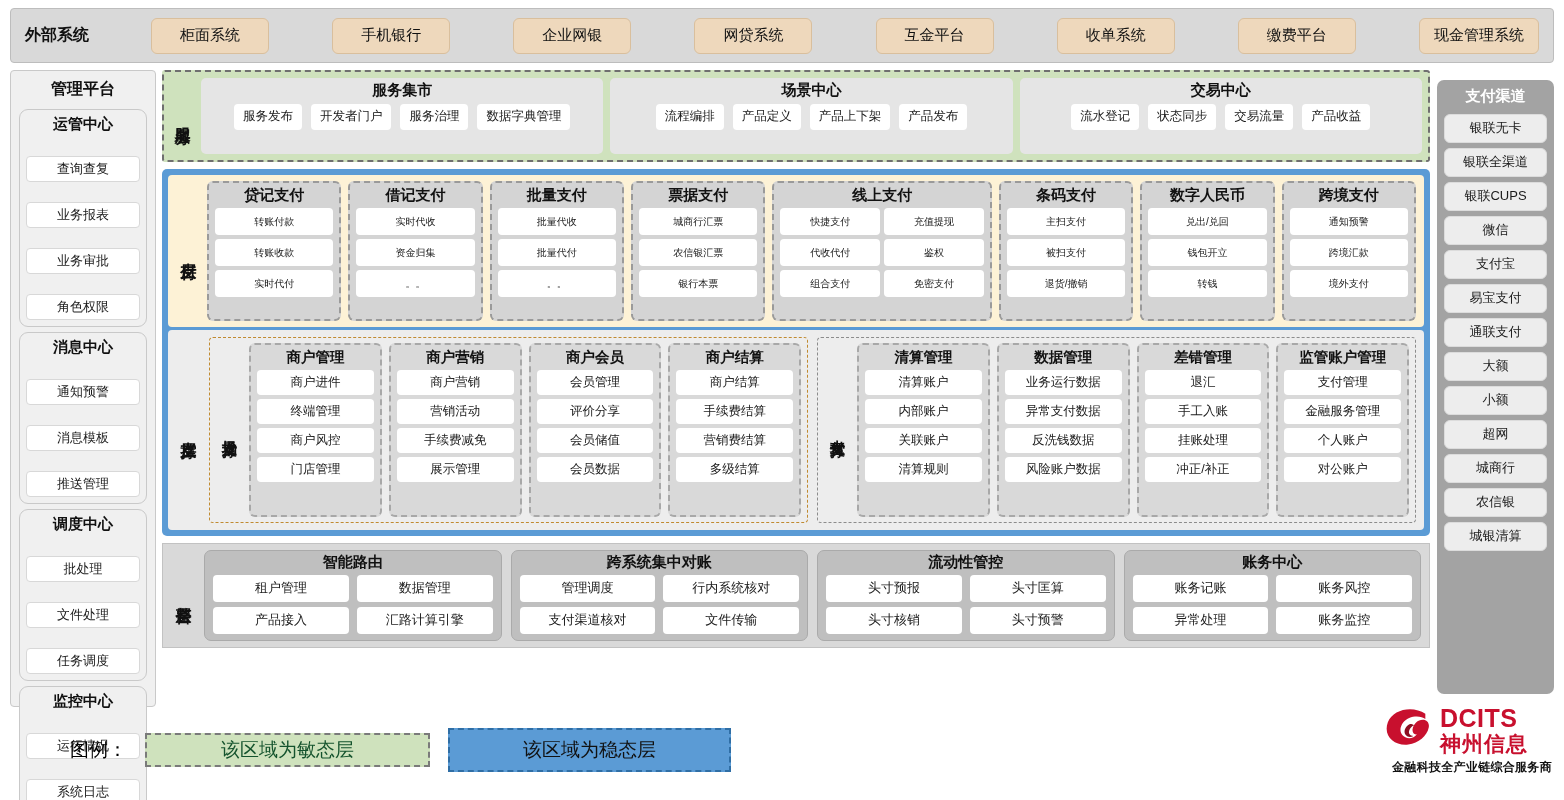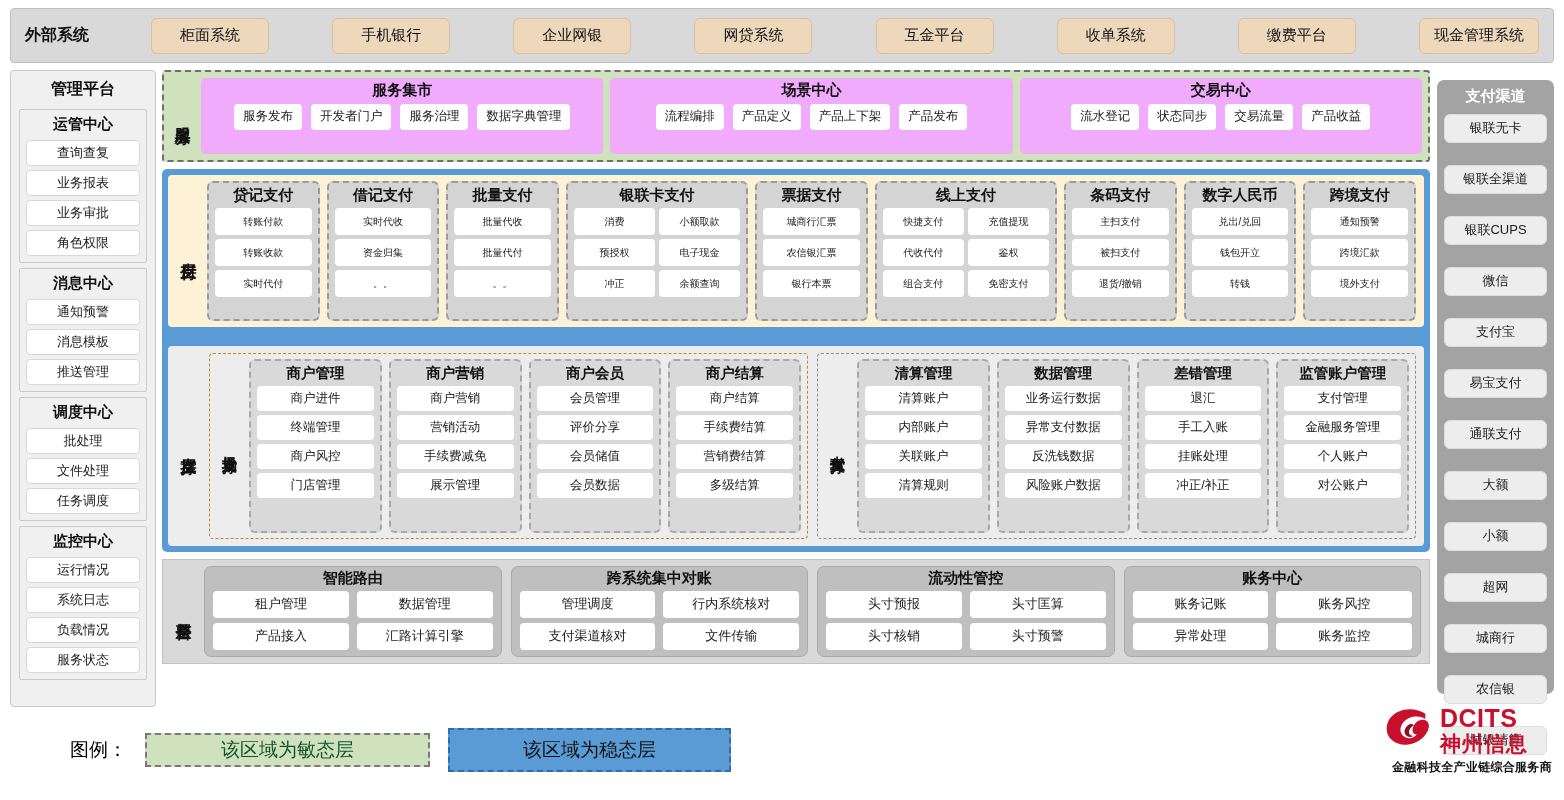--- a/index.html
+++ b/index.html
@@ -41,22 +41,22 @@
   }
 
   
   .left-col {
     position:absolute; left:10px; top:70px; width:146px; height:637px;
     background:#f0f0f0; border:1px solid #c9c9c9; border-radius:4px;
     padding:6px 8px; display:flex; flex-direction:column; gap:5px;
   }
   .left-title { font-weight:bold; font-size:16px; text-align:center; color:#111; padding:2px 0 4px; }
   .left-group {
-    border:1px solid #c9c9c9; border-radius:2px; background:#f0f0f0;
-    padding:4px 6px 6px; display:flex; flex-direction:column; gap:4px;
+    border:1px solid #c9c9c9; border-radius:9px; background:#f0f0f0;
+    padding:4px 6px 6px; display:flex; flex-direction:column; gap:20px;
   }
   .left-group-title { font-weight:bold; font-size:15px; text-align:center; color:#111; padding:1px 0 2px; }
   .left-chip { height:26px; font-size:13px; }
 
   
   .right-col {
     position:absolute; left:1437px; top:80px; width:117px; height:614px;
     background:#a3a3a3; border-radius:7px;
     padding:5px 7px; display:flex; flex-direction:column; gap:5px;
   }
@@ -71,32 +71,32 @@
     background:#cfe2bd; border:2px dashed #6f6f6f; border-radius:3px;
     height:92px; display:flex; align-items:stretch; padding:6px; gap:7px;
   }
   .side-label {
     writing-mode:vertical-rl; text-orientation:upright;
     font-weight:bold; font-size:16px; color:#111;
     display:flex; align-items:center; justify-content:center;
     letter-spacing:1px; width:24px; flex:none;
   }
   .svc-box {
-    background:#f0abfc; border-radius:5px; flex:1;
+    background:#e5e5e5; border-radius:5px; flex:1;
     display:flex; flex-direction:column; align-items:center;
     padding:3px 8px 6px;
   }
   .svc-box .grp-title { font-size:15px; margin-bottom:4px; }
   .svc-row { display:flex; gap:9px; justify-content:center; width:100%; }
   .svc-chip { height:26px; padding:0 9px; font-size:12.5px; border:none; }
 
   
   .blue-block {
     margin-top:7px; background:#5b9bd5; border-radius:5px;
-    padding:6px; display:flex; flex-direction:column; gap:19px;
+    padding:6px; display:flex; flex-direction:column; gap:3px;
   }
 
   
   .pay-layer {
     background:#fdf2d6; border-radius:4px; height:152px;
     display:flex; padding:6px 8px; gap:7px;
   }
   .pay-col {
     background:#d4d4d4; border:2px dashed #9a9a9a; border-radius:6px;
     display:flex; flex-direction:column; align-items:center;
@@ -212,21 +212,21 @@
           <div class="chip left-chip">运行情况</div>
           <div class="chip left-chip">系统日志</div>
           <div class="chip left-chip">负载情况</div>
           <div class="chip left-chip">服务状态</div>
         </div>
       </div>
   </div>
 
   <div class="right-col">
     <div class="right-title">支付渠道</div>
-    <div id="right-items" style="display:flex;flex-direction:column;gap:22px;">
+    <div id="right-items" style="display:flex;flex-direction:column;gap:5px;">
         <div class="chip right-chip">银联无卡</div>
         <div class="chip right-chip">银联全渠道</div>
         <div class="chip right-chip">银联CUPS</div>
         <div class="chip right-chip">微信</div>
         <div class="chip right-chip">支付宝</div>
         <div class="chip right-chip">易宝支付</div>
         <div class="chip right-chip">通联支付</div>
         <div class="chip right-chip">大额</div>
         <div class="chip right-chip">小额</div>
         <div class="chip right-chip">超网</div>
@@ -293,31 +293,20 @@
               </div>
             </div>
             <div class="pay-col">
               <div class="grp-title">批量支付</div>
               <div class="pay-grid">
                 <div class="chip pay-chip">批量代收</div>
                 <div class="chip pay-chip">批量代付</div>
                 <div class="chip pay-chip">。。</div>
               </div>
             </div>
-            <div class="pay-col wide">
-              <div class="grp-title">银联卡支付</div>
-              <div class="pay-grid two">
-                <div class="chip pay-chip">消费</div>
-                <div class="chip pay-chip">小额取款</div>
-                <div class="chip pay-chip">预授权</div>
-                <div class="chip pay-chip">电子现金</div>
-                <div class="chip pay-chip">冲正</div>
-                <div class="chip pay-chip">余额查询</div>
-              </div>
-            </div>
             <div class="pay-col">
               <div class="grp-title">票据支付</div>
               <div class="pay-grid">
                 <div class="chip pay-chip">城商行汇票</div>
                 <div class="chip pay-chip">农信银汇票</div>
                 <div class="chip pay-chip">银行本票</div>
               </div>
             </div>
             <div class="pay-col wide">
               <div class="grp-title">线上支付</div>

